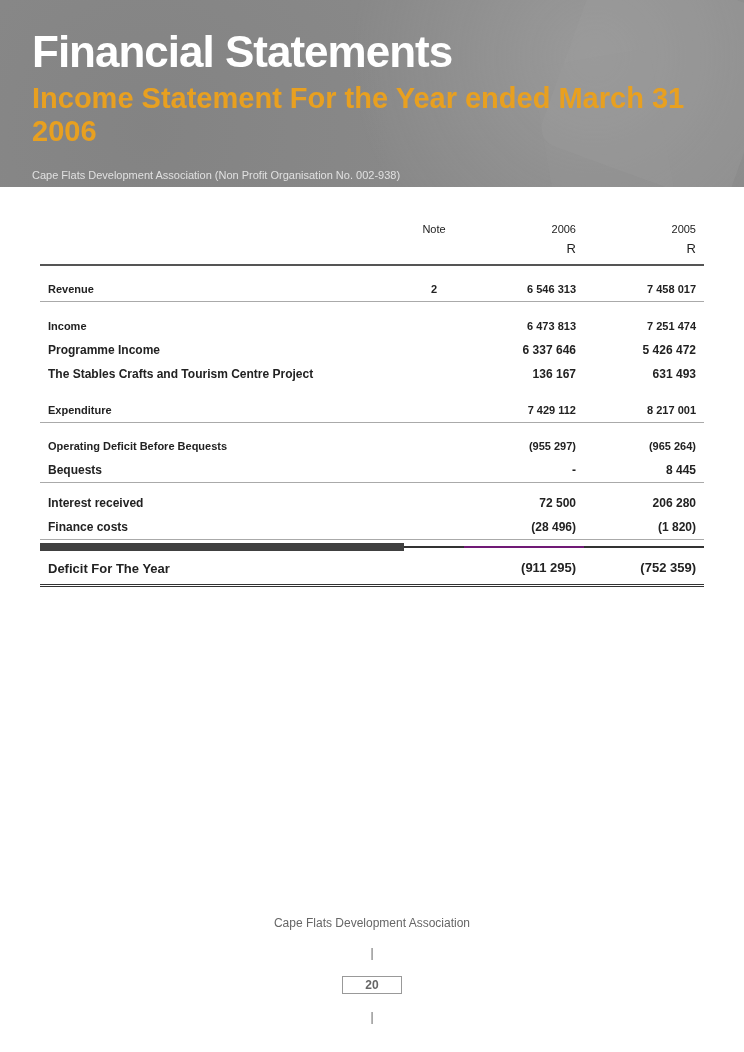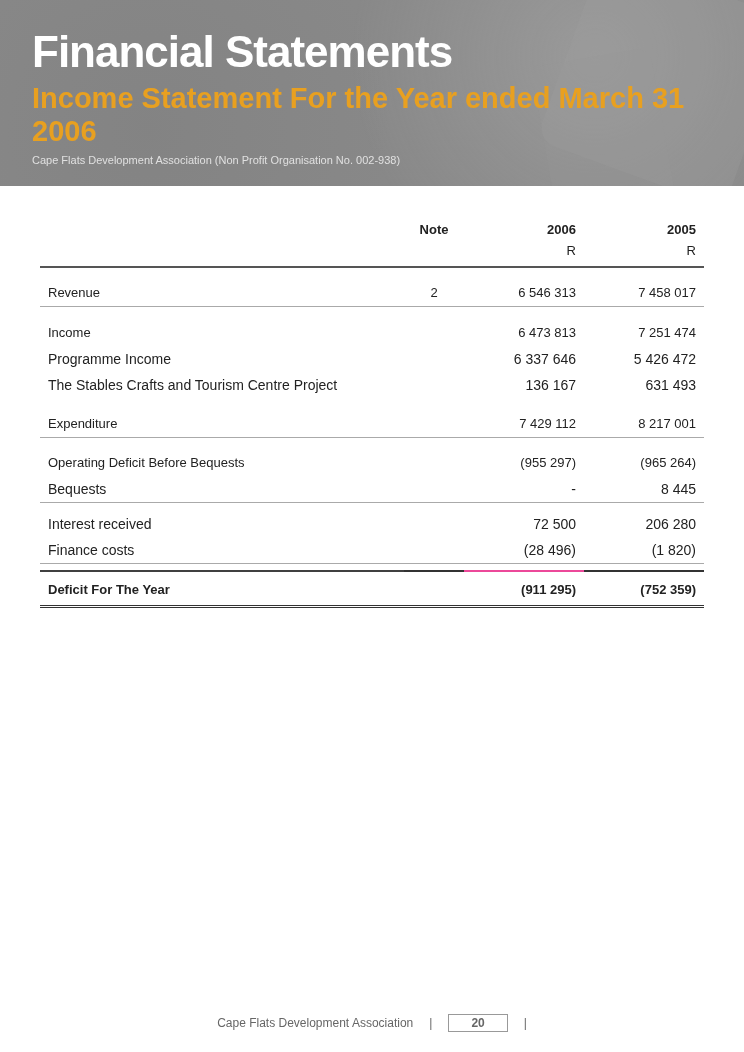--- a/index.html
+++ b/index.html
@@ -17,21 +17,21 @@
       color: #222;
       position: relative;
     }
 
     
     .header {
       background: #888888;
       background-image: 
         radial-gradient(circle at 80% 30%, rgba(180,180,180,0.4) 0%, transparent 40%),
         radial-gradient(circle at 20% 70%, rgba(120,120,120,0.3) 0%, transparent 40%);
-      padding: 28px 32px 20px 32px;
+      padding: 28px 32px 6px 32px;
       min-height: 160px;
       position: relative;
       overflow: hidden;
     }
 
     .header::before {
       content: '';
       position: absolute;
       top: -20px;
       right: -20px;
@@ -69,41 +69,41 @@
       font-weight: 700;
       color: #e8a020;
       margin-top: 6px;
       position: relative;
       z-index: 1;
     }
 
     .header-org {
       font-size: 11px;
       color: #e0e0e0;
-      margin-top: 6px;
+      margin-top: 21px;
       position: relative;
       z-index: 1;
     }
 
     
     .content {
       padding: 20px 40px 60px 40px;
     }
 
     
     .financial-table {
       width: 100%;
       border-collapse: collapse;
       margin-top: 10px;
     }
 
     .financial-table th {
       text-align: right;
-      font-weight: 700;
-      font-size: 13px;
+      font-weight: 400;
+      font-size: 11px;
       padding: 6px 8px;
       border-bottom: none;
     }
 
     .financial-table th.col-label {
       text-align: left;
     }
 
     .col-note {
       width: 60px;
@@ -126,29 +126,29 @@
       border-bottom: 2px solid #555;
     }
 
     .subheader-row td.col-r {
       font-style: normal;
       font-weight: normal;
     }
 
     
     .row-bold td {
-      font-weight: 400;
+      font-weight: 700;
       padding: 10px 8px 6px 8px;
-      font-size: 13px;
+      font-size: 11px;
     }
 
     .row-normal td {
-      font-weight: normal;
+      font-weight: bold;
       padding: 5px 8px;
-      font-size: 14px;
+      font-size: 12px;
     }
 
     .row-total td {
       font-weight: 700;
       padding: 10px 8px 8px 8px;
       font-size: 13px;
     }
 
     td.val {
       text-align: right;
@@ -158,30 +158,31 @@
       text-align: center;
     }
 
     .underline-row td {
       border-bottom: 1px solid #aaa;
     }
 
     
     .page-footer {
       position: absolute;
-      bottom: 20px;
+      bottom: 28px;
       left: 0;
       right: 0;
       text-align: center;
       font-size: 12px;
       color: #666;
       display: flex;
       align-items: center;
       justify-content: center;
       gap: 16px;
+      flex-direction: column;
     }
 
     .page-number {
       border: 1px solid #999;
       padding: 1px 22px;
       font-weight: 700;
       font-size: 12px;
     }
 
     .spacer-row td {
@@ -286,23 +287,23 @@
         <td>Finance costs</td>
         <td class="note-col"></td>
         <td class="val">(28 496)</td>
         <td class="val">(1 820)</td>
       </tr>
 
       <tr class="spacer-row">
           <td colspan="4"></td>
         </tr>
       <tr class="row-total" style="border-top: 2px solid #333; border-bottom: 3px double #333;">
-        <td style="border-top: 2px solid #404040; border-bottom: 3px double #333; margin-left: 7px;">Deficit For The Year</td>
+        <td style="border-top: 8px solid #404040; border-bottom: 3px double #333; margin-left: 7px;">Deficit For The Year</td>
         <td class="note-col" style="border-top: 2px solid #333; border-bottom: 3px double #333;"></td>
-        <td class="val" style="border-top: 2px solid #ec4899; border-bottom: 3px double #333;">(911 295)</td>
+        <td class="val" style="border-top: 2px solid #701a75; border-bottom: 3px double #333;">(911 295)</td>
         <td class="val" style="border-top: 2px solid #333; border-bottom: 3px double #333;">(752 359)</td>
       </tr>
     </tbody>
   </table>
 </div>
 
 <div class="page-footer">
   <span>Cape Flats Development Association</span>
   <span>|</span>
   <span class="page-number">20</span>

